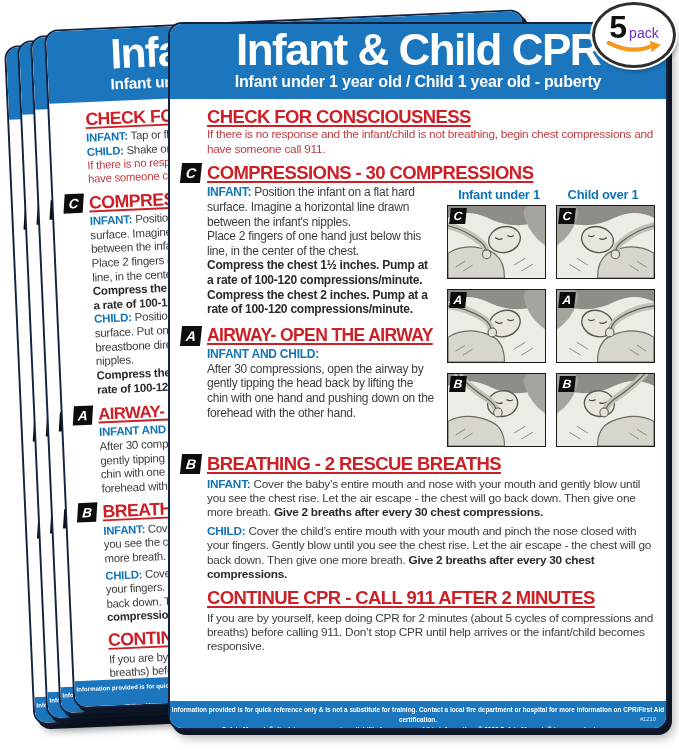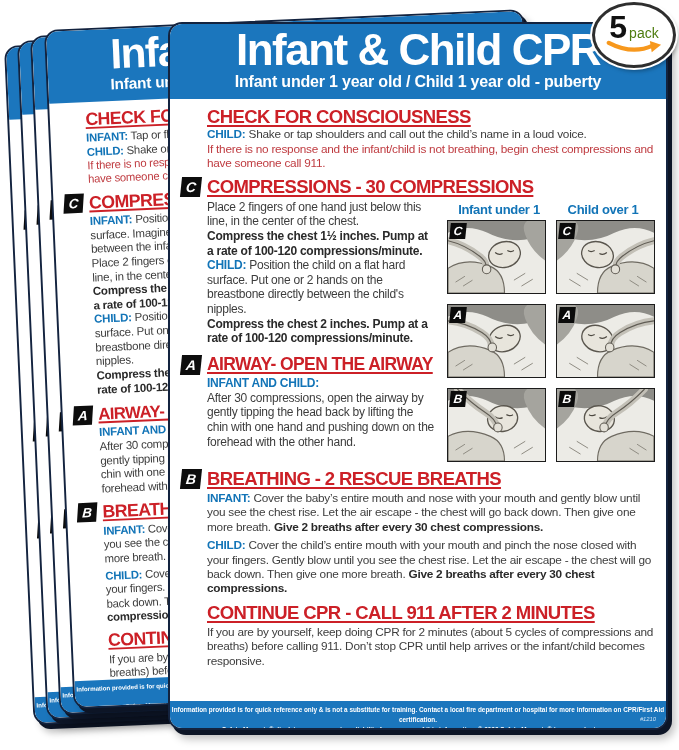--- a/index.html
+++ b/index.html
@@ -62,21 +62,21 @@
                font-size:6.4px;font-weight:bold;line-height:1.55;padding-top:4px;box-sizing:border-box;}
   .card-footer .ver{position:absolute;right:10px;bottom:4px;font-size:5.8px;font-style:italic;color:#cfe3f5;font-weight:normal;}
 
   
   .pack-badge{position:absolute;left:592px;top:2px;width:84px;height:66px;background:#fff;
               border:3px solid #2e2e2e;border-radius:50%;box-sizing:border-box;
               box-shadow:0 0 0 2px #ffffff, 2px 3px 4px rgba(0,0,0,.35);
               display:flex;flex-direction:column;align-items:center;justify-content:center;}
   .pack-row{display:flex;align-items:baseline;margin-top:-4px;}
   .pack-num{font-size:32px;font-weight:bold;color:#111;line-height:1;}
-  .pack-word{font-size:14px;color:#4d7c0f;margin-left:2px;}
+  .pack-word{font-size:14px;color:#6d28d9;margin-left:2px;}
   .pack-badge svg{margin-top:-3px;}
 </style>
 </head>
 <body>
 
 <div class="stage">
 
   <div class="back-shell s1">
       <div class="card" style="left: 0px; top: 0px;">
     <div class="card-header">
@@ -741,34 +741,33 @@
   <div class="card" id="front-card">
     <div class="card-header">
       <div class="card-title">Infant &amp; Child CPR</div>
       <div class="card-subtitle">Infant under 1 year old / Child 1 year old - puberty</div>
     </div>
 
     <div class="card-body">
 
       <div class="sec">
         <div class="sec-title">CHECK FOR CONSCIOUSNESS</div>
-        <div class="line"><span class="lbl">CHILD:</span> <span>Shake or tap shoulders and call out the child’s name in a loud voice.</span></div>
         <div class="warning">If there is no response and the infant/child is not breathing, begin chest compressions and have someone call 911.</div>
       </div>
 
       <div class="sec mt6">
         <span class="letterbox">C</span>
         <span class="sec-title">COMPRESSIONS - 30 COMPRESSIONS</span>
       </div>
 
       <div class="cols sec">
         <div class="col-left">
+          <div class="para"><span class="lbl">INFANT:</span> <span>Position the infant on a flat hard surface. Imagine a horizontal line drawn between the infant's nipples.</span></div>
           <div class="para">Place 2 fingers of one hand just below this line, in the center of the chest.</div>
           <div class="para bold">Compress the chest 1½ inches. Pump at a rate of 100-120 compressions/minute.</div>
-          <div class="para"><span class="lbl">CHILD:</span> <span>Position the child on a flat hard surface. Put one or 2 hands on the breastbone directly between the child's nipples.</span></div>
           <div class="para bold">Compress the chest 2 inches. Pump at a rate of 100-120 compressions/minute.</div>
 
           <div class="sec mt8" style="margin-left:-26px;">
             <span class="letterbox">A</span>
             <span class="sec-title sm">AIRWAY- OPEN THE AIRWAY</span>
             <div class="para lbl mt2">INFANT AND CHILD:</div>
             <div class="para">After 30 compressions, open the airway by gently tipping the head back by lifting the chin with one hand and pushing down on the forehead with the other hand.</div>
           </div>
         </div>
 

